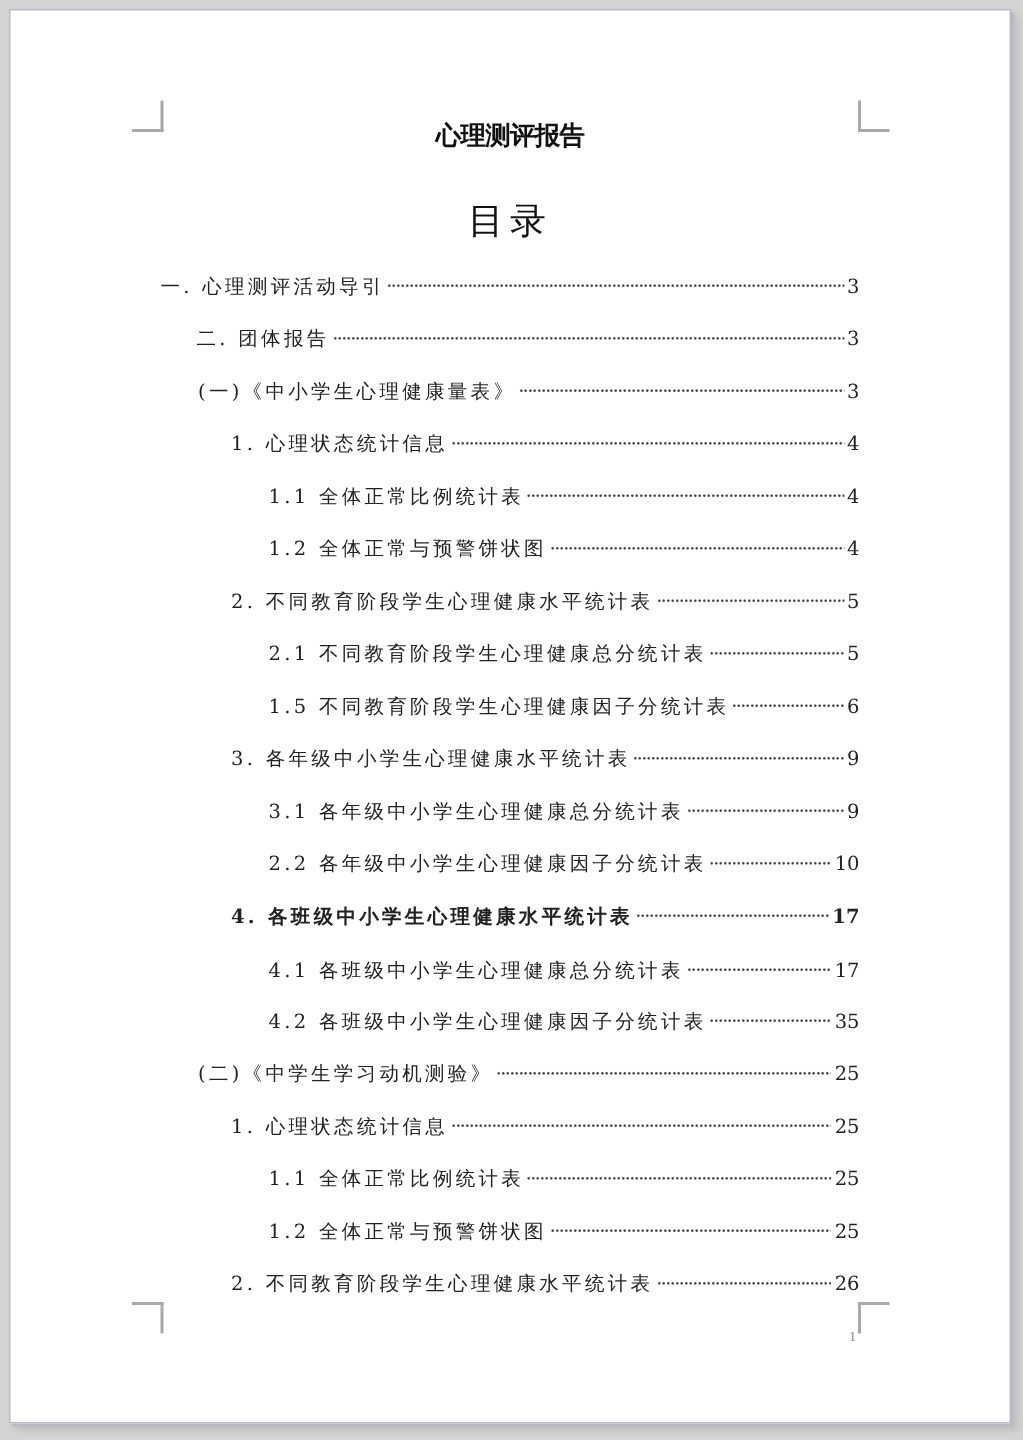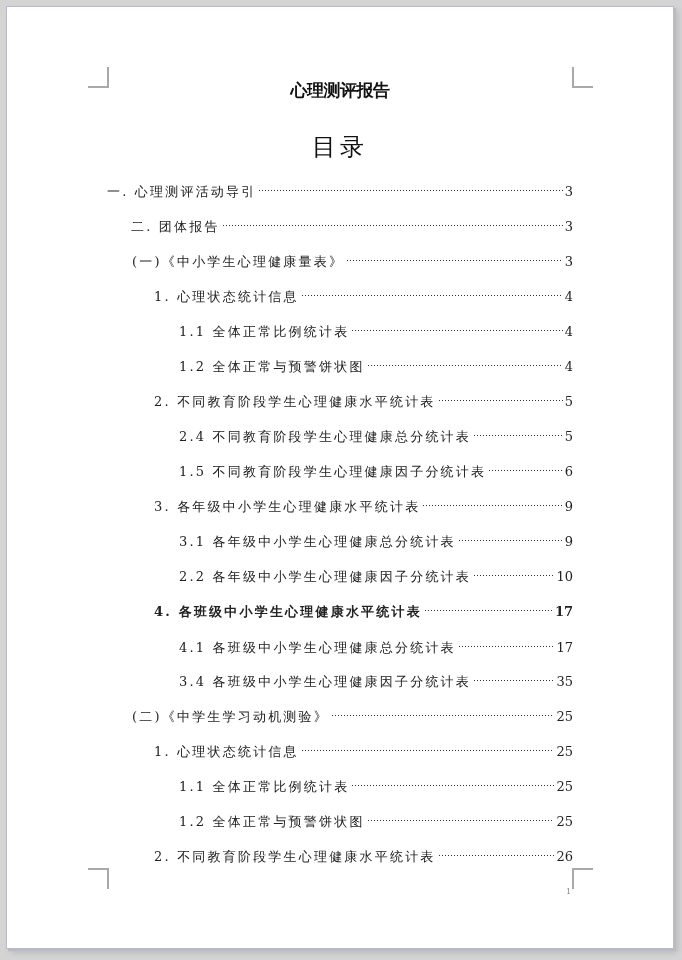--- a/index.html
+++ b/index.html
@@ -145,21 +145,21 @@
         <span class="toc-label">1.2 全体正常与预警饼状图</span>
         <span class="toc-dots"></span>
         <span class="toc-page">4</span>
       </div>
       <div class="toc-row" style="left: 147px; top: 386px;">
         <span class="toc-label">2. 不同教育阶段学生心理健康水平统计表</span>
         <span class="toc-dots"></span>
         <span class="toc-page">5</span>
       </div>
       <div class="toc-row" style="left: 172px; top: 421px;">
-        <span class="toc-label">2.4 不同教育阶段学生心理健康总分统计表</span>
+        <span class="toc-label">2.1 不同教育阶段学生心理健康总分统计表</span>
         <span class="toc-dots"></span>
         <span class="toc-page">5</span>
       </div>
       <div class="toc-row" style="left: 172px; top: 456px;">
         <span class="toc-label">1.5 不同教育阶段学生心理健康因子分统计表</span>
         <span class="toc-dots"></span>
         <span class="toc-page">6</span>
       </div>
       <div class="toc-row" style="left: 147px; top: 491px;">
         <span class="toc-label">3. 各年级中小学生心理健康水平统计表</span>
@@ -180,21 +180,21 @@
         <span class="toc-label">4. 各班级中小学生心理健康水平统计表</span>
         <span class="toc-dots"></span>
         <span class="toc-page">17</span>
       </div>
       <div class="toc-row" style="left: 172px; top: 632px;">
         <span class="toc-label">4.1 各班级中小学生心理健康总分统计表</span>
         <span class="toc-dots"></span>
         <span class="toc-page">17</span>
       </div>
       <div class="toc-row" style="left: 172px; top: 666px;">
-        <span class="toc-label">3.4 各班级中小学生心理健康因子分统计表</span>
+        <span class="toc-label">4.2 各班级中小学生心理健康因子分统计表</span>
         <span class="toc-dots"></span>
         <span class="toc-page">35</span>
       </div>
       <div class="toc-row" style="left: 125px; top: 701px;">
         <span class="toc-label">(二)《中学生学习动机测验》</span>
         <span class="toc-dots"></span>
         <span class="toc-page">25</span>
       </div>
       <div class="toc-row" style="left: 147px; top: 736px;">
         <span class="toc-label">1. 心理状态统计信息</span>

